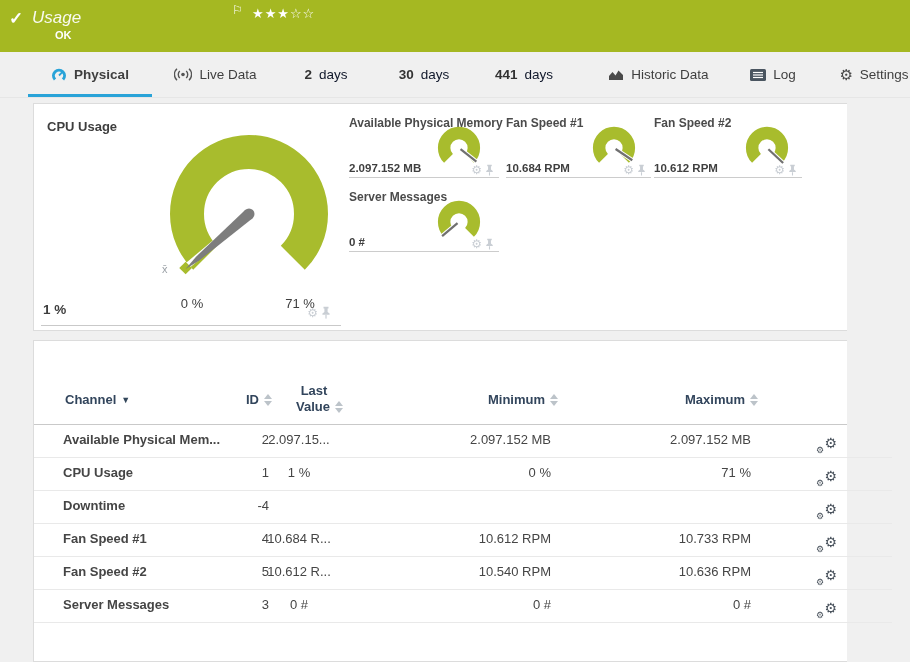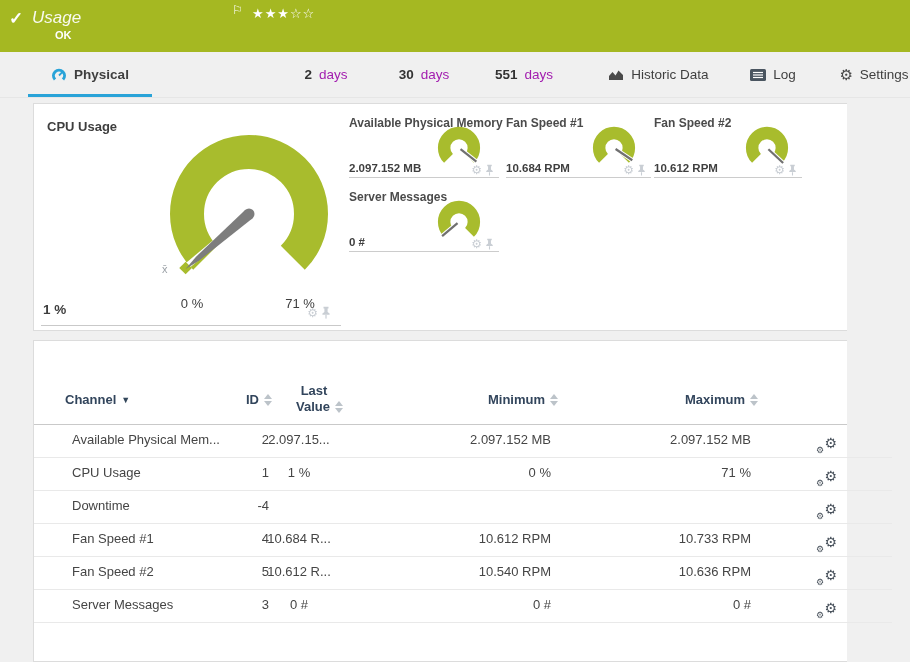--- a/index.html
+++ b/index.html
@@ -14,21 +14,21 @@
   .topbar .title{position:absolute;left:89px;top:6px;font-size:19px;font-weight:bold;letter-spacing:.2px;}
   .topbar .flag{position:absolute;left:232px;top:3px;font-size:12px;}
   .topbar .stars{position:absolute;left:252px;top:6px;font-size:13px;letter-spacing:1px;}
   .topbar .status{position:absolute;left:55px;top:29px;font-size:11px;font-weight:bold;}
 
   
   .tabs{position:absolute;left:0;top:52px;width:910px;height:45px;border-bottom:1px solid #e6e6e6;}
   .tab{position:absolute;top:0;height:45px;display:flex;align-items:center;justify-content:center;
        gap:7px;font-size:13.5px;color:#3f3f3f;cursor:pointer;white-space:nowrap;}
   .tab .num{font-weight:bold;color:#333;}
-  .tab .lbl-days{color:#a21caf;text-align:right;}
+  .tab .lbl-days{color:#0f172a;text-align:right;}
   .tab.active{font-weight:bold;}
   .tab.active .under{position:absolute;left:0;right:0;bottom:0;height:3px;background:#29a3d8;}
   .tab-overview{left:28px;width:124px;}
   .tab-livedata{left:168px;width:95px;}
   .tab-2days{left:295px;width:62px;}
   .tab-30days{left:390px;width:68px;}
   .tab-365days{left:488px;width:72px;}
   .tab-historic{left:596px;width:125px;}
   .tab-log{left:744px;width:58px;}
   .tab-settings{left:838px;width:72px;}
@@ -78,21 +78,21 @@
   .th-last .l1{padding-right:12px;}
   .th-min{left:367px;width:158px;top:13px;text-align:right;}
   .th-max{left:567px;width:158px;top:13px;text-align:right;}
   .caret-down{display:inline-block;margin-left:5px;font-size:9px;color:#33475b;vertical-align:1px;}
   .sort{display:inline-block;vertical-align:-2px;margin-left:5px;width:9px;}
   .sort i{display:block;width:0;height:0;border-left:4.5px solid transparent;border-right:4.5px solid transparent;}
   .sort .up{border-bottom:5px solid #bcc3c9;margin-bottom:2px;}
   .sort .dn{border-top:5px solid #bcc3c9;}
   .trow{position:absolute;left:0;width:858px;height:33px;border-bottom:1px solid #e9e9e9;}
   .trow span{position:absolute;top:8px;white-space:nowrap;}
-  .cell-channel{left:38px;}
+  .cell-channel{left:29px;font-weight:bold;}
   .cell-id{left:175px;width:60px;text-align:right;}
   .cell-last{left:210px;width:110px;text-align:center;}
   .cell-min{left:367px;width:150px;text-align:right;}
   .cell-max{left:567px;width:150px;text-align:right;}
   .cell-gears{left:781px;top:5px !important;width:22px;height:22px;cursor:pointer;}
   .gears-ic{position:relative;display:block;width:22px;height:22px;color:#49525c;}
   .gears-ic .g1{position:absolute;right:0;top:-1px;font-size:14px;line-height:1;}
   .gears-ic .g2{position:absolute;left:1px;top:9px;font-size:9px;line-height:1;}
   .r0{top:83px;} .r1{top:116px;} .r2{top:149px;} .r3{top:182px;} .r4{top:215px;} .r5{top:248px;}
 </style>
@@ -111,30 +111,40 @@
 
   <nav class="tabs">
     <div class="tab tab-overview active">
       <svg width="16" height="16" viewBox="0 0 16 16">
         <path d="M4 12.5 A 5.5 5.5 0 1 1 12 12.5" stroke="#29a3d8" stroke-width="3" fill="none"></path>
         <line x1="8" y1="8.5" x2="11.8" y2="4.7" stroke="#29a3d8" stroke-width="1.8"></line>
       </svg>
       <span>Physical</span>
       <i class="under"></i>
     </div>
+    <div class="tab tab-livedata">
+      <svg width="18" height="15" viewBox="0 0 18 15">
+        <circle cx="9" cy="7.5" r="1.8" fill="#555"></circle>
+        <path d="M5.8 4 A 4.8 4.8 0 0 0 5.8 11" stroke="#555" stroke-width="1.4" fill="none"></path>
+        <path d="M3 1.8 A 7.6 7.6 0 0 0 3 13.2" stroke="#555" stroke-width="1.4" fill="none"></path>
+        <path d="M12.2 4 A 4.8 4.8 0 0 1 12.2 11" stroke="#555" stroke-width="1.4" fill="none"></path>
+        <path d="M15 1.8 A 7.6 7.6 0 0 1 15 13.2" stroke="#555" stroke-width="1.4" fill="none"></path>
+      </svg>
+      <span>Live Data</span>
+    </div>
     <div class="tab tab-2days">
       <span class="num">2</span>
       <span class="lbl-days">days</span>
     </div>
     <div class="tab tab-30days">
       <span class="num">30</span>
       <span class="lbl-days">days</span>
     </div>
     <div class="tab tab-365days">
-      <span class="num">551</span>
+      <span class="num">441</span>
       <span class="lbl-days">days</span>
     </div>
     <div class="tab tab-log">
       <svg width="16" height="12" viewBox="0 0 16 12">
         <rect x="0" y="0" width="16" height="12" rx="1.5" fill="#4a5560"></rect>
         <line x1="3" y1="3.5" x2="13" y2="3.5" stroke="#fff" stroke-width="1.2"></line>
         <line x1="3" y1="6" x2="13" y2="6" stroke="#fff" stroke-width="1.2"></line>
         <line x1="3" y1="8.5" x2="13" y2="8.5" stroke="#fff" stroke-width="1.2"></line>
       </svg>
       <span>Log</span>

